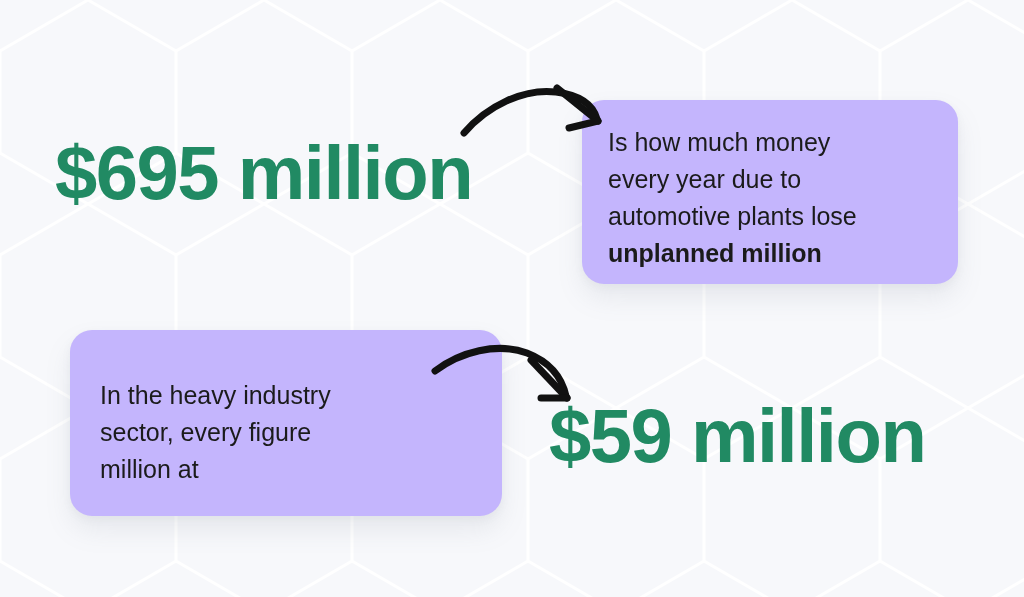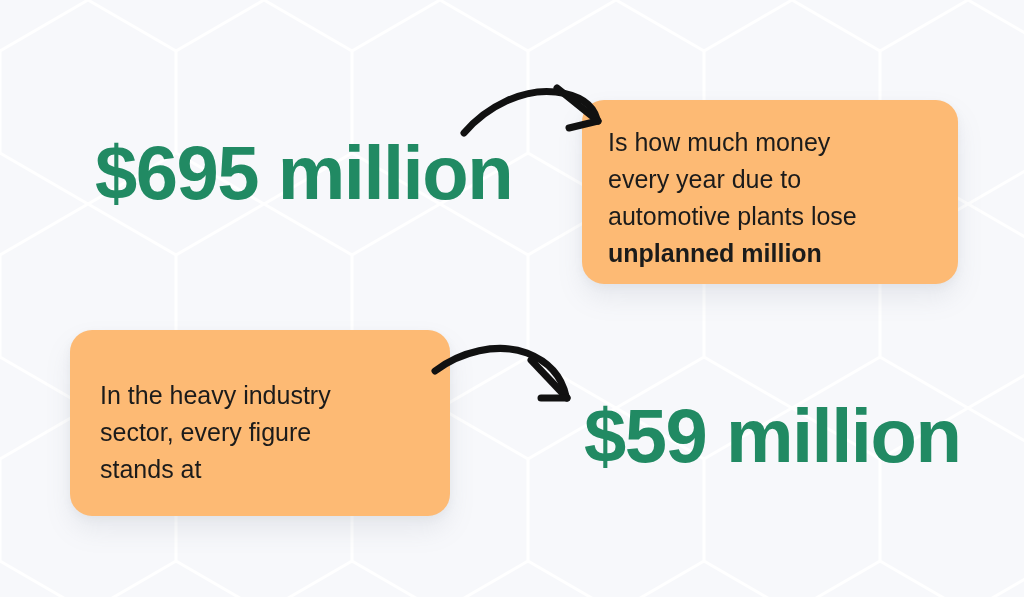--- a/index.html
+++ b/index.html
@@ -40,31 +40,30 @@
     color: #218a63;
     font-weight: bold;
     font-size: 76px;
     line-height: 1;
     letter-spacing: -1.5px;
     white-space: nowrap;
   }
   #stat-primary {
     left: 55px;
     top: 135px;
-    margin-left: 40px;
   }
   #stat-secondary {
-    left: 584px;
+    left: 549px;
     top: 398px;
   }
 
   
   .card {
     position: absolute;
-    background: #fdba74;
+    background: #c4b5fd;
     border-radius: 22px;
     box-shadow: 0 14px 26px rgba(120, 128, 145, 0.13),
                 0 3px 8px rgba(120, 128, 145, 0.07);
     box-sizing: border-box;
   }
   .card-text {
     color: #1b1b1b;
     font-size: 25px;
     line-height: 37px;
     font-weight: normal;
@@ -76,21 +75,21 @@
   #card-automotive {
     left: 582px;
     top: 100px;
     width: 376px;
     height: 184px;
     padding: 24px 26px 0 26px;
   }
   #card-heavy-industry {
     left: 70px;
     top: 330px;
-    width: 380px;
+    width: 432px;
     height: 186px;
     padding: 47px 30px 0 30px;
   }
 
   
   .arrow-layer {
     position: absolute;
     inset: 0;
     width: 1024px;
     height: 597px;
@@ -132,21 +131,21 @@
       <div>every year due to</div>
       <div>automotive plants lose</div>
       <div class="em">unplanned million</div>
     </div>
   </div>
 
   <div class="card" id="card-heavy-industry">
     <div class="card-text">
       <div>In the heavy industry</div>
       <div>sector, every figure</div>
-      <div>stands at</div>
+      <div>million at</div>
     </div>
   </div>
 
   <div class="stat" id="stat-secondary">$59 million</div>
 
 </div>
 
 <svg class="arrow-layer" viewBox="0 0 1024 597" xmlns="http://www.w3.org/2000/svg" aria-hidden="true">
 
   <g>

